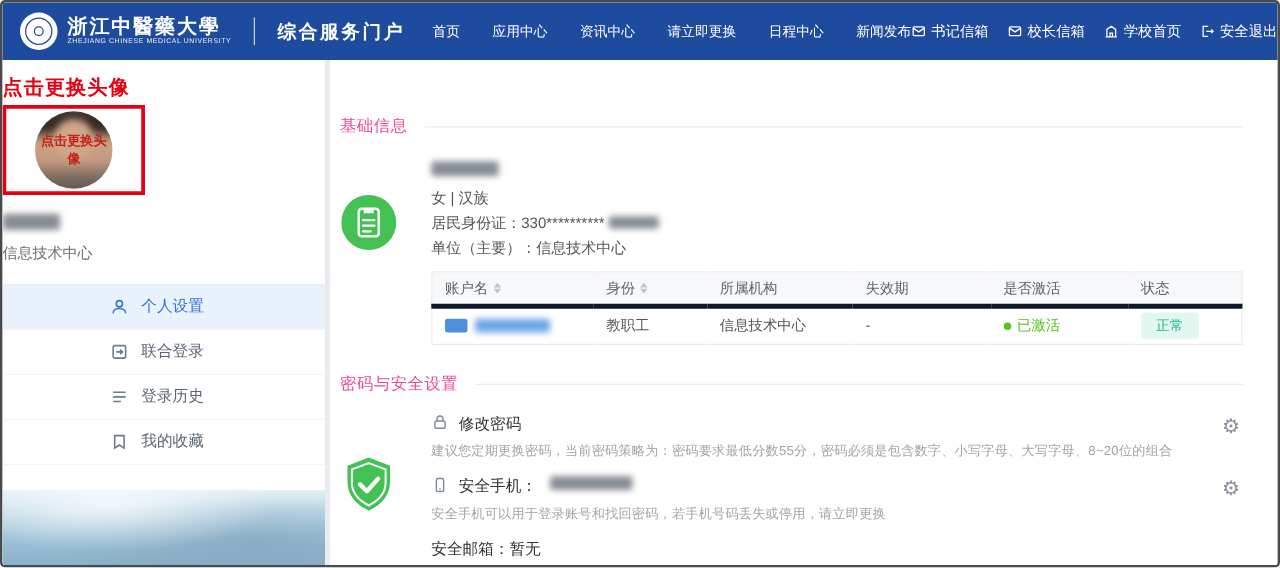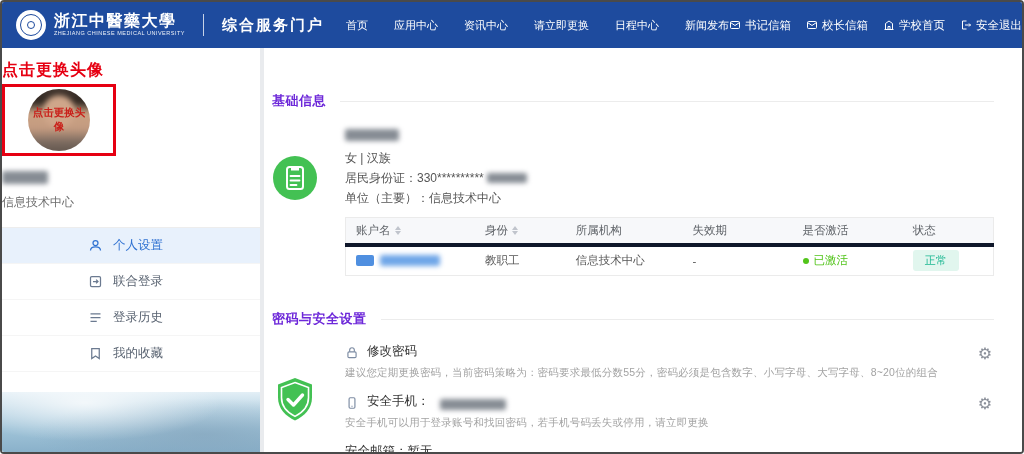--- a/index.html
+++ b/index.html
@@ -45,21 +45,21 @@
   .menu-item{height:36px;display:flex;align-items:center;gap:10px;padding-left:86px;font-size:12.5px;color:#5a6472;cursor:pointer;border-bottom:1px solid #f5f5f5}
   .menu-item svg{width:15px;height:15px;stroke:#6b7a90;flex-shrink:0}
   .menu-item.active{background:#e8f1fc;color:#3173d2}
   .menu-item.active svg{stroke:#3173d2}
   .sidebar-water{position:absolute;bottom:0;left:0;width:100%;height:60px;
     background:linear-gradient(180deg,#e3eff6 0%,#bdd7e6 30%,#9fc3d8 62%,#8ab1ca 100%)}
   .sidebar-water::after{content:"";position:absolute;inset:0;background:radial-gradient(ellipse at 32% 18%, rgba(255,255,255,.75), transparent 55%),radial-gradient(ellipse at 78% 70%, rgba(120,150,175,.45), transparent 60%)}
 
   
   .section-head{display:flex;align-items:center;gap:14px}
-  .section-title{font-size:13px;color:#6d28d9;font-weight:700;flex-shrink:0;letter-spacing:.5px}
+  .section-title{font-size:13px;color:#ec4899;font-weight:400;flex-shrink:0;letter-spacing:.5px}
   .section-rule{flex:1;height:1px;background:#ececec}
   .basic-head{margin-top:44px}
   .basic-body{display:flex;margin-top:18px}
   .badge-col{width:46px;flex-shrink:0;display:flex;justify-content:center}
   .green-badge{width:44px;height:44px;margin-top:28px}
   .shield-badge{width:46px;height:48px;margin-top:38px}
   .section-content{margin-left:27px;flex:1;min-width:0}
 
   .info-line{font-size:12px;color:#555;height:20px;display:flex;align-items:center}
   .name-redacted{width:54px;height:12px;margin-bottom:6px}
@@ -76,24 +76,24 @@
   .sort .up{border-bottom:4px solid #c0c4cc}
   .sort .down{border-top:4px solid #c0c4cc}
   .acct-cell{display:flex;align-items:center}
   .acct-icon{width:18px;height:11px;border-radius:2px;background:#4f8fe0;display:inline-block;margin-right:6px;flex-shrink:0}
   .redacted-blue{background:#6fa6e8;filter:blur(2.5px);width:60px;height:11px;border-radius:2px;display:inline-block;cursor:pointer}
   .act-dot{width:6px;height:6px;border-radius:50%;background:#52c41a;display:inline-block;margin-right:5px}
   .act-text{color:#52c41a}
   .status-pill{background:#e1f6ee;color:#1fb893;padding:3px 12px;border-radius:3px;font-size:11px;display:inline-block}
 
   
-  .security-head{margin-top:34px}
+  .security-head{margin-top:22px}
   .security-body{display:flex;margin-top:10px}
   .sec-item{position:relative;padding:5px 44px 5px 0;margin-bottom:3px}
-  .sec-title{display:flex;align-items:flex-end;gap:8px;font-size:12.5px;color:#333}
+  .sec-title{display:flex;align-items:flex-start;gap:8px;font-size:12.5px;color:#333}
   .sec-title svg{width:14px;height:14px;flex-shrink:0}
   .phone-redacted{width:66px;height:11px;margin-left:2px}
   .sec-desc{font-size:10.5px;color:#a3a3a3;margin-top:6px;letter-spacing:.2px;white-space:nowrap;overflow:hidden}
   .gear{position:absolute;right:2px;top:8px;color:#8a8f99;font-size:16px;cursor:pointer;line-height:1}
 </style>
 </head>
 <body>
 
 <div class="app">
 

